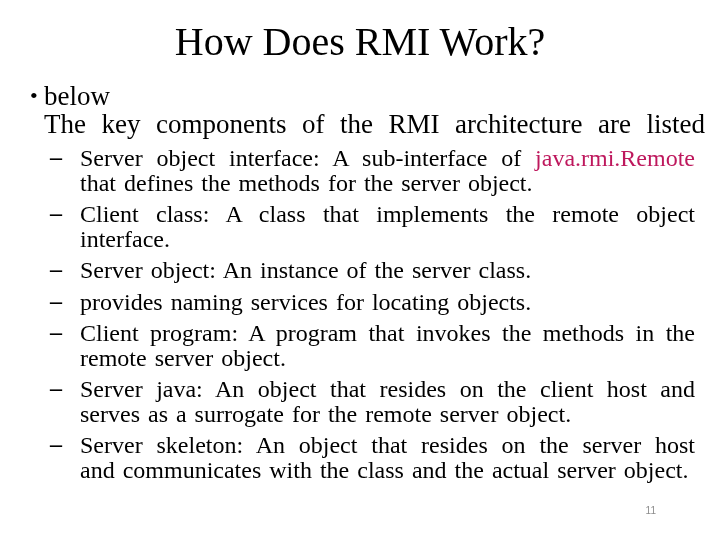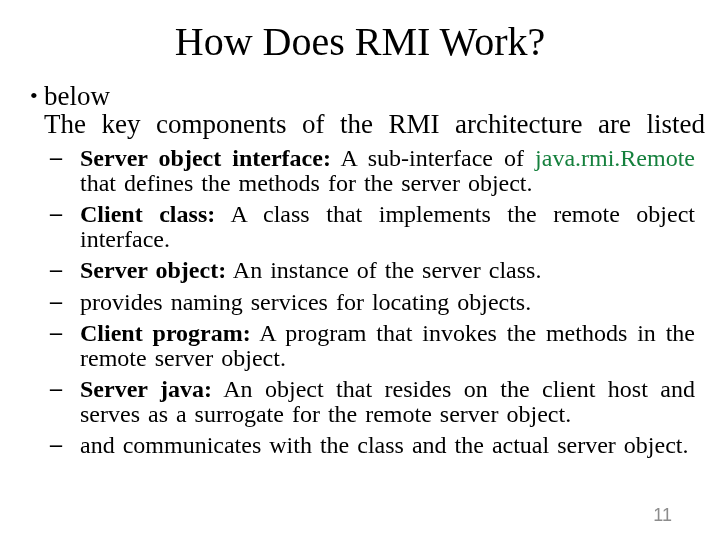--- a/index.html
+++ b/index.html
@@ -47,28 +47,28 @@
     position: absolute;
     left: 2px;
     top: -1px;
     font-weight: bold;
   }
   .line { text-align: left; }
   .line.j {
     text-align: justify;
     text-align-last: justify;
   }
-  .bold { font-weight: bold; }
-  .red { color: #15803d; font-family: Liberation Serif, serif; }
+  .bold { font-weight: normal; }
+  .red { color: #be185d; font-family: Liberation Serif, serif; }
   .page-num {
     position: absolute;
     top: 505px;
-    right: 48px;
+    right: 64px;
     font-family: "Liberation Sans", "DejaVu Sans", sans-serif;
-    font-size: 18px;
+    font-size: 10px;
     color: #8c8c8c;
   }
 </style>
 </head>
 <body>
 
 <div class="slide">
   <h1 class="title">How Does RMI Work?</h1>
   <div class="lead" id="lead">
       <span class="marker">•</span>
@@ -99,17 +99,18 @@
         <div class="line j"><span class="bold">Client program:</span><span class="normal"> A program that invokes the methods in the</span></div>
         <div class="line"><span class="normal">remote server object.</span></div>
       </div>
       <div class="item">
         <span class="marker">–</span>
         <div class="line j"><span class="bold">Server java:</span><span class="normal"> An object that resides on the client host and</span></div>
         <div class="line"><span class="normal">serves as a surrogate for the remote server object.</span></div>
       </div>
       <div class="item">
         <span class="marker">–</span>
+        <div class="line j"><span class="bold">Server skeleton:</span><span class="normal"> An object that resides on the server host</span></div>
         <div class="line"><span class="normal">and communicates with the class and the actual server object.</span></div>
       </div>
     </div>
   <div class="page-num">11</div>
 </div>
 
 </body></html>

